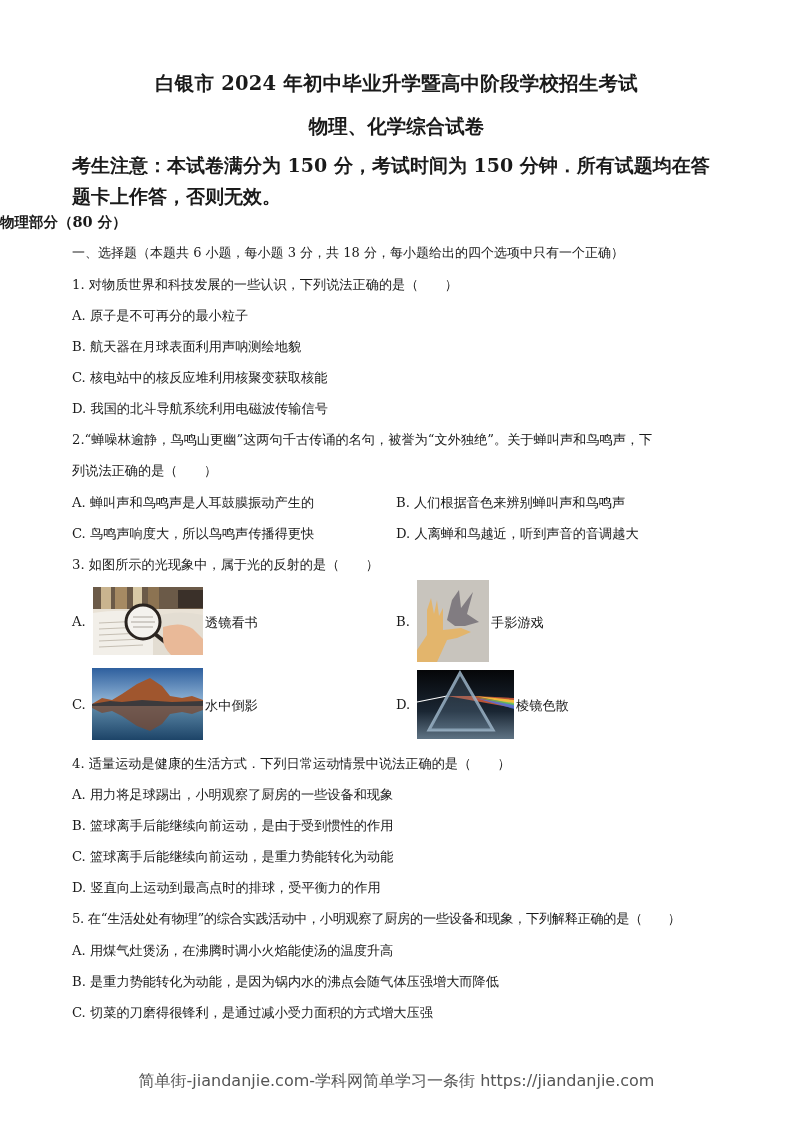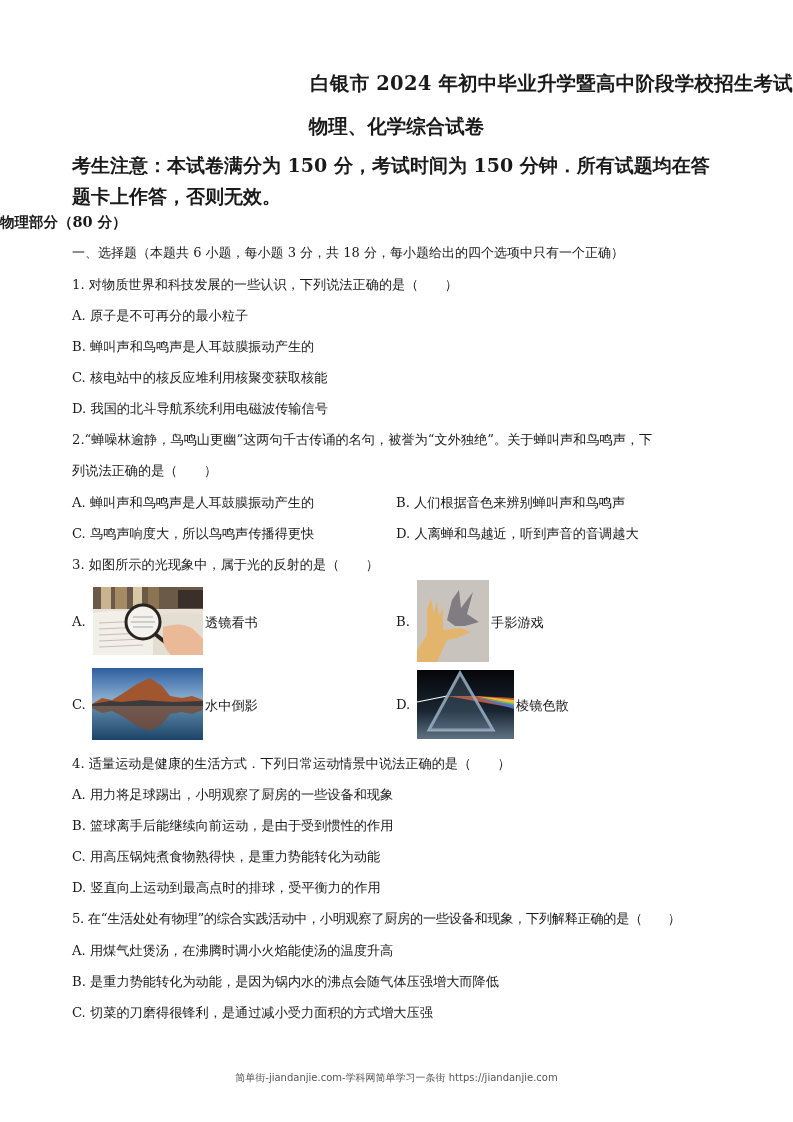--- a/index.html
+++ b/index.html
@@ -1,42 +1,42 @@
 <!DOCTYPE html>
 <html><head>
 <meta charset="utf-8">
 <style>
   html, body { margin: 0; padding: 0; background: #ffffff; }
   body { width: 793px; height: 1122px; position: relative; overflow: hidden;
          font-family: "DejaVu Serif", "Liberation Serif", serif; color: #1a1a1a; }
   .abs { position: absolute; white-space: nowrap; }
-  .title1 { top: 70px; left: 0; width: 793px; text-align: right; font-size: 19.5px; font-weight: bold; letter-spacing: 0.2px; }
+  .title1 { top: 70px; left: 0; width: 793px; text-align: center; font-size: 19.5px; font-weight: bold; letter-spacing: 0.2px; }
   .title2 { top: 113px; left: 0; width: 793px; text-align: center; font-size: 19.5px; font-weight: bold; }
   .notice { top: 150px; left: 72px; width: 650px; font-size: 19px; font-weight: bold; line-height: 31px; white-space: normal; }
   .section { top: 213px; left: 0; width: 793px; text-align: left; font-size: 14.5px; font-weight: bold; }
   .part { top: 244px; left: 72px; font-size: 13px; font-weight: normal; }
   .line { font-size: 13.2px; left: 72px; }
   .opt-right { left: 396px; }
   .img { position: absolute; overflow: hidden; }
   .imglabel { font-size: 13.2px; }
   .footer { top: 1071px; left: 0; width: 793px; text-align: center; font-family: "DejaVu Sans", "Liberation Sans", sans-serif;
-            font-size: 10px; color: #555555; }
+            font-size: 16px; color: #555555; }
 </style>
 </head>
 <body>
 
 <div class="abs title1">白银市 2024 年初中毕业升学暨高中阶段学校招生考试</div>
 <div class="abs title2">物理、化学综合试卷</div>
 <div class="abs notice">考生注意：本试卷满分为 150 分，考试时间为 150 分钟．所有试题均在答题卡上作答，否则无效。</div>
 <div class="abs section">物理部分（80 分）</div>
 <div class="abs part">一、选择题（本题共 6 小题，每小题 3 分，共 18 分，每小题给出的四个选项中只有一个正确）</div>
 
 <div class="abs line" style="top:276px">1. 对物质世界和科技发展的一些认识，下列说法正确的是（　　）</div>
 <div class="abs line" style="top:307px">A. 原子是不可再分的最小粒子</div>
-<div class="abs line" style="top:338px">B. 蝉叫声和鸟鸣声是人耳鼓膜振动产生的</div>
+<div class="abs line" style="top:338px">B. 航天器在月球表面利用声呐测绘地貌</div>
 <div class="abs line" style="top:369px">C. 核电站中的核反应堆利用核聚变获取核能</div>
 <div class="abs line" style="top:400px">D. 我国的北斗导航系统利用电磁波传输信号</div>
 
 <div class="abs line" style="top:431px">2.“蝉噪林逾静，鸟鸣山更幽”这两句千古传诵的名句，被誉为“文外独绝”。关于蝉叫声和鸟鸣声，下</div>
 <div class="abs line" style="top:462px">列说法正确的是（　　）</div>
 <div class="abs line" style="top:494px">A. 蝉叫声和鸟鸣声是人耳鼓膜振动产生的</div>
 <div class="abs line opt-right" style="top:494px">B. 人们根据音色来辨别蝉叫声和鸟鸣声</div>
 <div class="abs line" style="top:525px">C. 鸟鸣声响度大，所以鸟鸣声传播得更快</div>
 <div class="abs line opt-right" style="top:525px">D. 人离蝉和鸟越近，听到声音的音调越大</div>
 
@@ -123,21 +123,21 @@
     <path d="M58 28 L97 35 L97 39 Z" fill="#3d7bff" opacity="0.7"></path>
     <path d="M43 3 L12 60 L76 60 Z" fill="none" stroke="#9fb6c9" stroke-width="3" opacity="0.85"></path>
     <path d="M43 3 L12 60 L76 60 Z" fill="#6f8aa3" opacity="0.25"></path>
   </svg>
 </div>
 <div class="abs imglabel" style="left:516px; top:697px">棱镜色散</div>
 
 <div class="abs line" style="top:755px">4. 适量运动是健康的生活方式．下列日常运动情景中说法正确的是（　　）</div>
 <div class="abs line" style="top:786px">A. 用力将足球踢出，小明观察了厨房的一些设备和现象</div>
 <div class="abs line" style="top:817px">B. 篮球离手后能继续向前运动，是由于受到惯性的作用</div>
-<div class="abs line" style="top:848px">C. 用高压锅炖煮食物熟得快，是重力势能转化为动能</div>
+<div class="abs line" style="top:848px">C. 篮球离手后能继续向前运动，是重力势能转化为动能</div>
 <div class="abs line" style="top:879px">D. 竖直向上运动到最高点时的排球，受平衡力的作用</div>
 
 <div class="abs line" style="top:910px; letter-spacing:-0.3px">5. 在“生活处处有物理”的综合实践活动中，小明观察了厨房的一些设备和现象，下列解释正确的是（　　）</div>
 <div class="abs line" style="top:942px">A. 用煤气灶煲汤，在沸腾时调小火焰能使汤的温度升高</div>
 <div class="abs line" style="top:973px">B. 是重力势能转化为动能，是因为锅内水的沸点会随气体压强增大而降低</div>
 <div class="abs line" style="top:1004px">C. 切菜的刀磨得很锋利，是通过减小受力面积的方式增大压强</div>
 
 <div class="abs footer">简单街-jiandanjie.com-学科网简单学习一条街 https://jiandanjie.com</div>
 
 </body></html>

